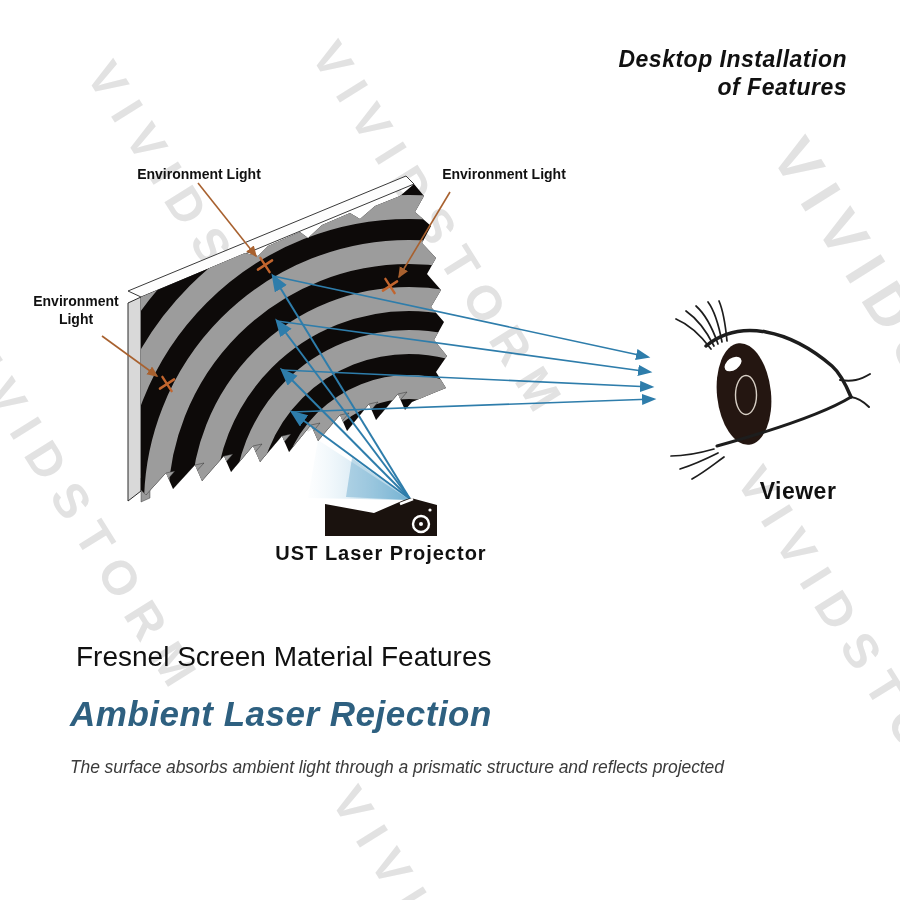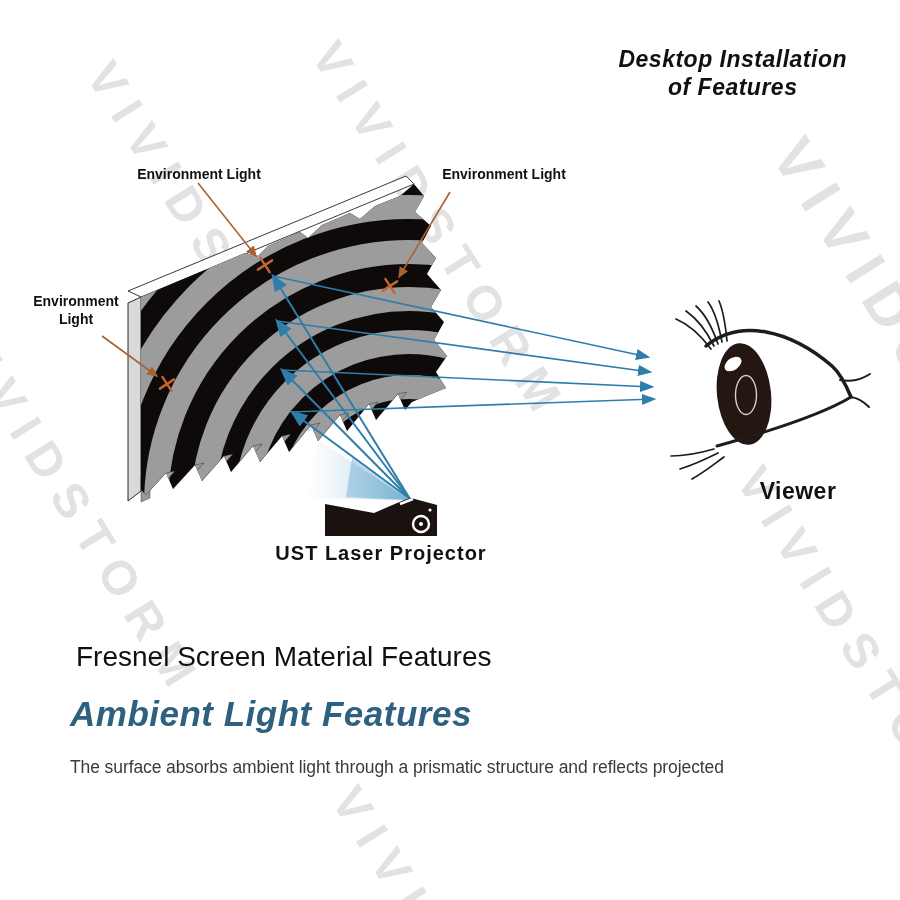--- a/index.html
+++ b/index.html
@@ -3,34 +3,35 @@
 <meta charset="utf-8">
 <style>
   html,body{margin:0;padding:0;}
   body{
     width:900px;height:900px;position:relative;background:#ffffff;
     font-family:"Liberation Sans","DejaVu Sans",sans-serif;overflow:hidden;
   }
   #diagram-svg{position:absolute;left:0;top:0;}
   .overlay{position:absolute;}
   #page-title{
-    right:53px;top:45px;text-align:center;
+    right:53px;top:45px;text-align:right;
     font-size:23px;font-weight:700;font-style:italic;color:#111;
     line-height:28px;letter-spacing:.5px;
   }
   #section-title{
     left:76px;top:641px;font-size:28px;font-weight:400;color:#101010;
   }
   #feature-heading{
     left:70px;top:694px;font-size:35px;font-weight:700;font-style:italic;
     color:#2e6080;letter-spacing:.5px;
   }
   #body-text{
     left:70px;top:751px;font-size:17.5px;color:#3b3b3b;line-height:32px;
     letter-spacing:-0.1px;
+    font-style:italic;
   }
   #body-text div{white-space:nowrap;}
   .svg-label{font-family:"Liberation Sans","DejaVu Sans",sans-serif;font-weight:bold;fill:#111;}
   .wm{font-family:"Liberation Sans","DejaVu Sans",sans-serif;font-weight:bold;fill:#e2e2e2;letter-spacing:14px;}
 </style>
 </head>
 <body>
 
 <svg id="diagram-svg" width="900" height="900" viewBox="0 0 900 900" xmlns="http://www.w3.org/2000/svg">
 
@@ -173,17 +174,17 @@
   <text class="svg-label" x="798" y="499" font-size="23" letter-spacing="0.5" text-anchor="middle">Viewer</text>
 </svg>
 
 <div class="overlay" id="page-title">
   <div>Desktop Installation</div>
   <div>of Features</div>
 </div>
 
 <div class="overlay" id="section-title">Fresnel Screen Material Features</div>
 
-<div class="overlay" id="feature-heading">Ambient Light Features</div>
+<div class="overlay" id="feature-heading">Ambient Laser Rejection</div>
 
 <div class="overlay" id="body-text">
   <div>The surface absorbs ambient light through a prismatic structure and reflects projected</div>
 </div>
 
 </body></html>

